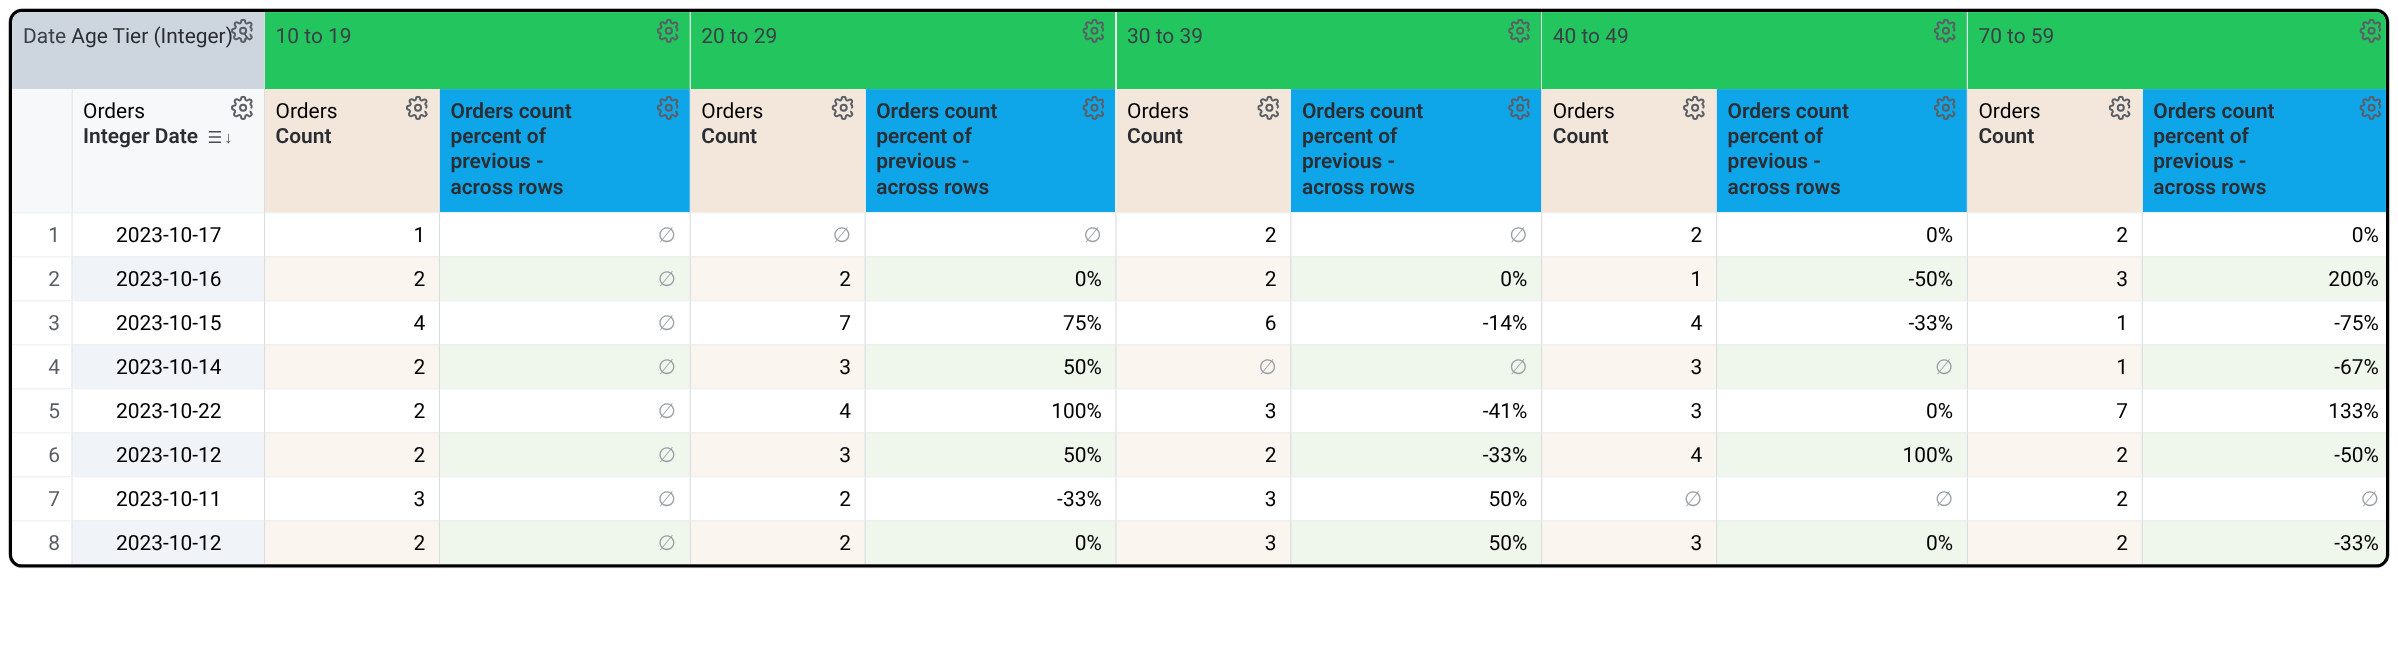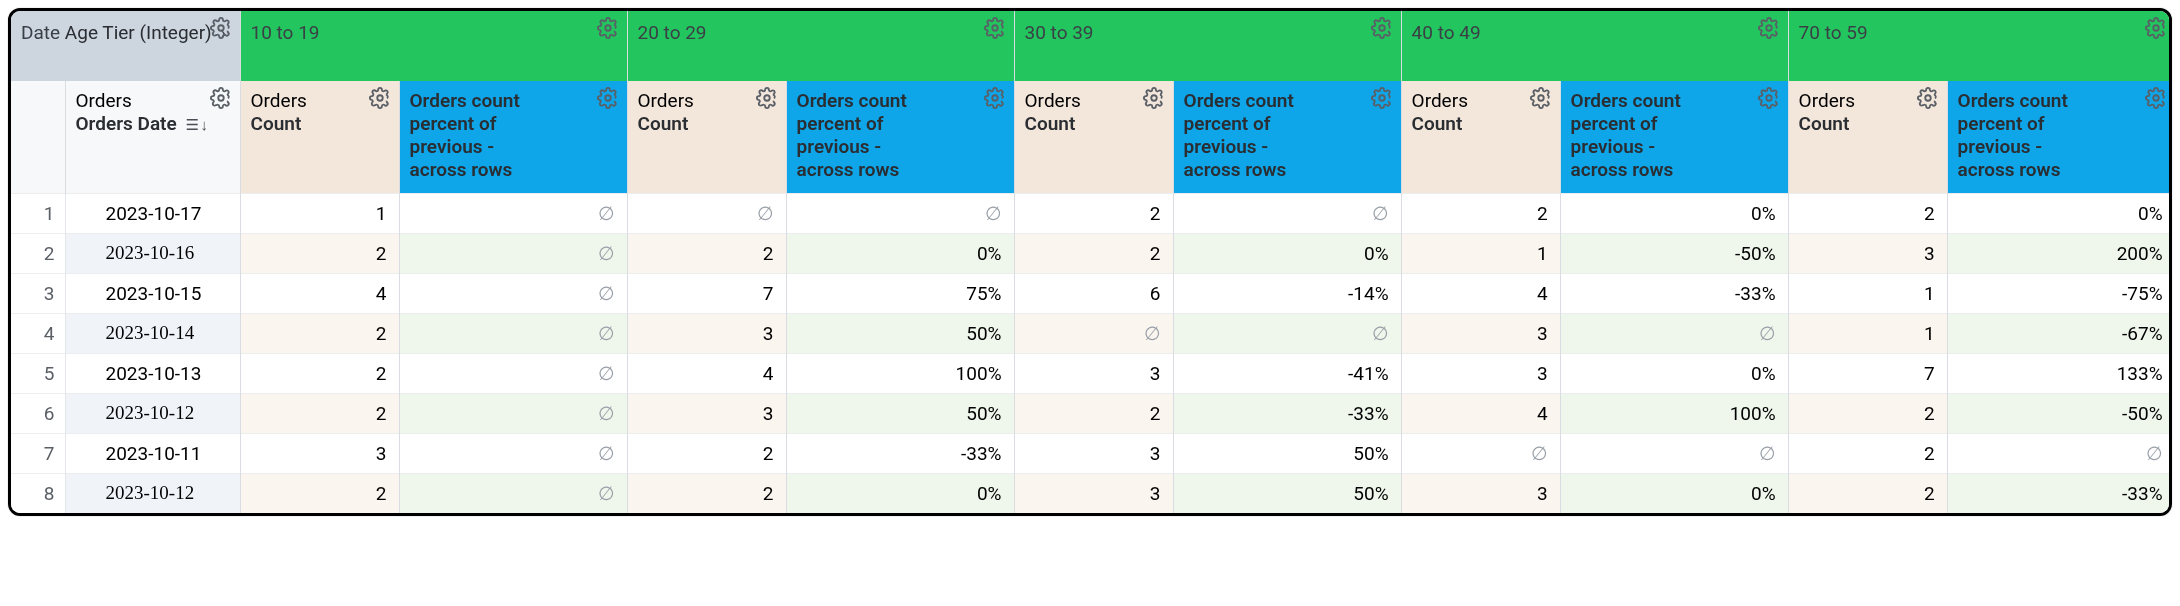--- a/index.html
+++ b/index.html
@@ -53,21 +53,21 @@
     color: #5a5f66;
     cursor: pointer;
   }
   .gear svg { width: 100%; height: 100%; }
   .chev { display:inline-block; margin-left:4px; }
   .sort-icons { font-size: 15px; color:#4a4e54; margin-left:4px; letter-spacing: -1px;}
   td.rownum { text-align: right; color:#5a5f66; background:#fff; padding-right:10px; border-right:1px solid #e3e6ea;}
   td.date { background:#fff;padding-left:40px; }
   td.count { background:#fff; text-align:right; padding-right:12px;}
   td.calc { background:#fff; text-align:right; padding-right:12px;}
-  tbody tr.even td.date { background:#f0f4f9;font-family:Liberation Serif, serif; }
+  tbody tr.even td.date { background:#f0f4f9; }
   tbody tr.even td.count { background:#fbf5ef; }
   tbody tr.even td.calc  { background:#eff6eb; }
   tbody tr.even td.rownum{ background:#fff; }
   .null { color:#9aa0a8; }
   col.c-rownum { width: 54px; }
   col.c-date   { width: 175px; }
   col.c-count  { width: 159px; }
   col.c-calc   { width: 228px; }
 </style>
 </head>
@@ -118,21 +118,21 @@
               </svg></span></th>
           <th colspan="2"><span>70 to 59</span><span class="gear"><svg viewBox="0 0 24 24" fill="none" stroke="currentColor" stroke-width="2">
                 <circle cx="12" cy="12" r="3"></circle>
                 <path d="M19.4 15a1.7 1.7 0 0 0 .34 1.87l.06.06a2 2 0 1 1-2.83 2.83l-.06-.06a1.7 1.7 0 0 0-1.87-.34 1.7 1.7 0 0 0-1.03 1.56V21a2 2 0 1 1-4 0v-.09a1.7 1.7 0 0 0-1.11-1.56 1.7 1.7 0 0 0-1.87.34l-.6.06a2 2 0 1 1-2.83-2.83l.06-.06a1.7 1.7 0 0 0 .34-1.87 1.7 1.7 0 0 0-1.56-1.03H3a2 2 0 1 1 0-4h.09a1.7 1.7 0 0 0 1.56-1.11 1.7 1.7 0 0 0-.34-1.87l-.06-.06a2 2 0 1 1 2.83-2.83l.06.06a1.7 1.7 0 0 0 1.87.34H9a1.7 1.7 0 0 0 1.03-1.56V3a2 2 0 1 1 4 0v.09a1.7 1.7 0 0 0 1.03 1.56 1.7 1.7 0 0 0 1.87-.34l.06-.06a2 2 0 1 1 2.83 2.83l-.06.06a1.7 1.7 0 0 0-.34 1.87V9c.66.27 1.09.91 1.09 1.62s-.43 1.35-1.09 1.62"></path>
               </svg></span></th>
         </tr>
     <tr class="hdr-sub">
       <th class="rownum-col"></th>
       <th class="date-col">
         <span>Orders </span><br>
-        <span class="bold">Orders Date</span>
+        <span class="bold">Integer Date</span>
         <span class="sort-icons">☰ ↓</span>
         <span class="gear"><svg viewBox="0 0 24 24" fill="none" stroke="currentColor" stroke-width="2">
                 <circle cx="12" cy="12" r="3"></circle>
                 <path d="M19.4 15a1.7 1.7 0 0 0 .34 1.87l.06.06a2 2 0 1 1-2.83 2.83l-.06-.06a1.7 1.7 0 0 0-1.87-.34 1.7 1.7 0 0 0-1.03 1.56V21a2 2 0 1 1-4 0v-.09a1.7 1.7 0 0 0-1.11-1.56 1.7 1.7 0 0 0-1.87.34l-.6.06a2 2 0 1 1-2.83-2.83l.06-.06a1.7 1.7 0 0 0 .34-1.87 1.7 1.7 0 0 0-1.56-1.03H3a2 2 0 1 1 0-4h.09a1.7 1.7 0 0 0 1.56-1.11 1.7 1.7 0 0 0-.34-1.87l-.06-.06a2 2 0 1 1 2.83-2.83l.06.06a1.7 1.7 0 0 0 1.87.34H9a1.7 1.7 0 0 0 1.03-1.56V3a2 2 0 1 1 4 0v.09a1.7 1.7 0 0 0 1.03 1.56 1.7 1.7 0 0 0 1.87-.34l.06-.06a2 2 0 1 1 2.83 2.83l-.06.06a1.7 1.7 0 0 0-.34 1.87V9c.66.27 1.09.91 1.09 1.62s-.43 1.35-1.09 1.62"></path>
               </svg></span>
       </th>
 
     <th class="count-col"><span>Orders</span><br><span class="bold">Count</span><span class="gear"><svg viewBox="0 0 24 24" fill="none" stroke="currentColor" stroke-width="2">
                 <circle cx="12" cy="12" r="3"></circle>
                 <path d="M19.4 15a1.7 1.7 0 0 0 .34 1.87l.06.06a2 2 0 1 1-2.83 2.83l-.06-.06a1.7 1.7 0 0 0-1.87-.34 1.7 1.7 0 0 0-1.03 1.56V21a2 2 0 1 1-4 0v-.09a1.7 1.7 0 0 0-1.11-1.56 1.7 1.7 0 0 0-1.87.34l-.6.06a2 2 0 1 1-2.83-2.83l.06-.06a1.7 1.7 0 0 0 .34-1.87 1.7 1.7 0 0 0-1.56-1.03H3a2 2 0 1 1 0-4h.09a1.7 1.7 0 0 0 1.56-1.11 1.7 1.7 0 0 0-.34-1.87l-.06-.06a2 2 0 1 1 2.83-2.83l.06.06a1.7 1.7 0 0 0 1.87.34H9a1.7 1.7 0 0 0 1.03-1.56V3a2 2 0 1 1 4 0v.09a1.7 1.7 0 0 0 1.03 1.56 1.7 1.7 0 0 0 1.87-.34l.06-.06a2 2 0 1 1 2.83 2.83l-.06.06a1.7 1.7 0 0 0-.34 1.87V9c.66.27 1.09.91 1.09 1.62s-.43 1.35-1.09 1.62"></path>
@@ -227,21 +227,21 @@
           <td class="calc">50%</td>
           <td class="count"><span class="null">∅</span></td>
           <td class="calc"><span class="null">∅</span></td>
           <td class="count">3</td>
           <td class="calc"><span class="null">∅</span></td>
           <td class="count">1</td>
           <td class="calc">-67%</td>
         </tr>
         <tr>
           <td class="rownum">5</td>
-          <td class="date">2023-10-13</td>
+          <td class="date">2023-10-22</td>
           <td class="count">2</td>
           <td class="calc"><span class="null">∅</span></td>
           <td class="count">4</td>
           <td class="calc">100%</td>
           <td class="count">3</td>
           <td class="calc">-41%</td>
           <td class="count">3</td>
           <td class="calc">0%</td>
           <td class="count">7</td>
           <td class="calc">133%</td>

